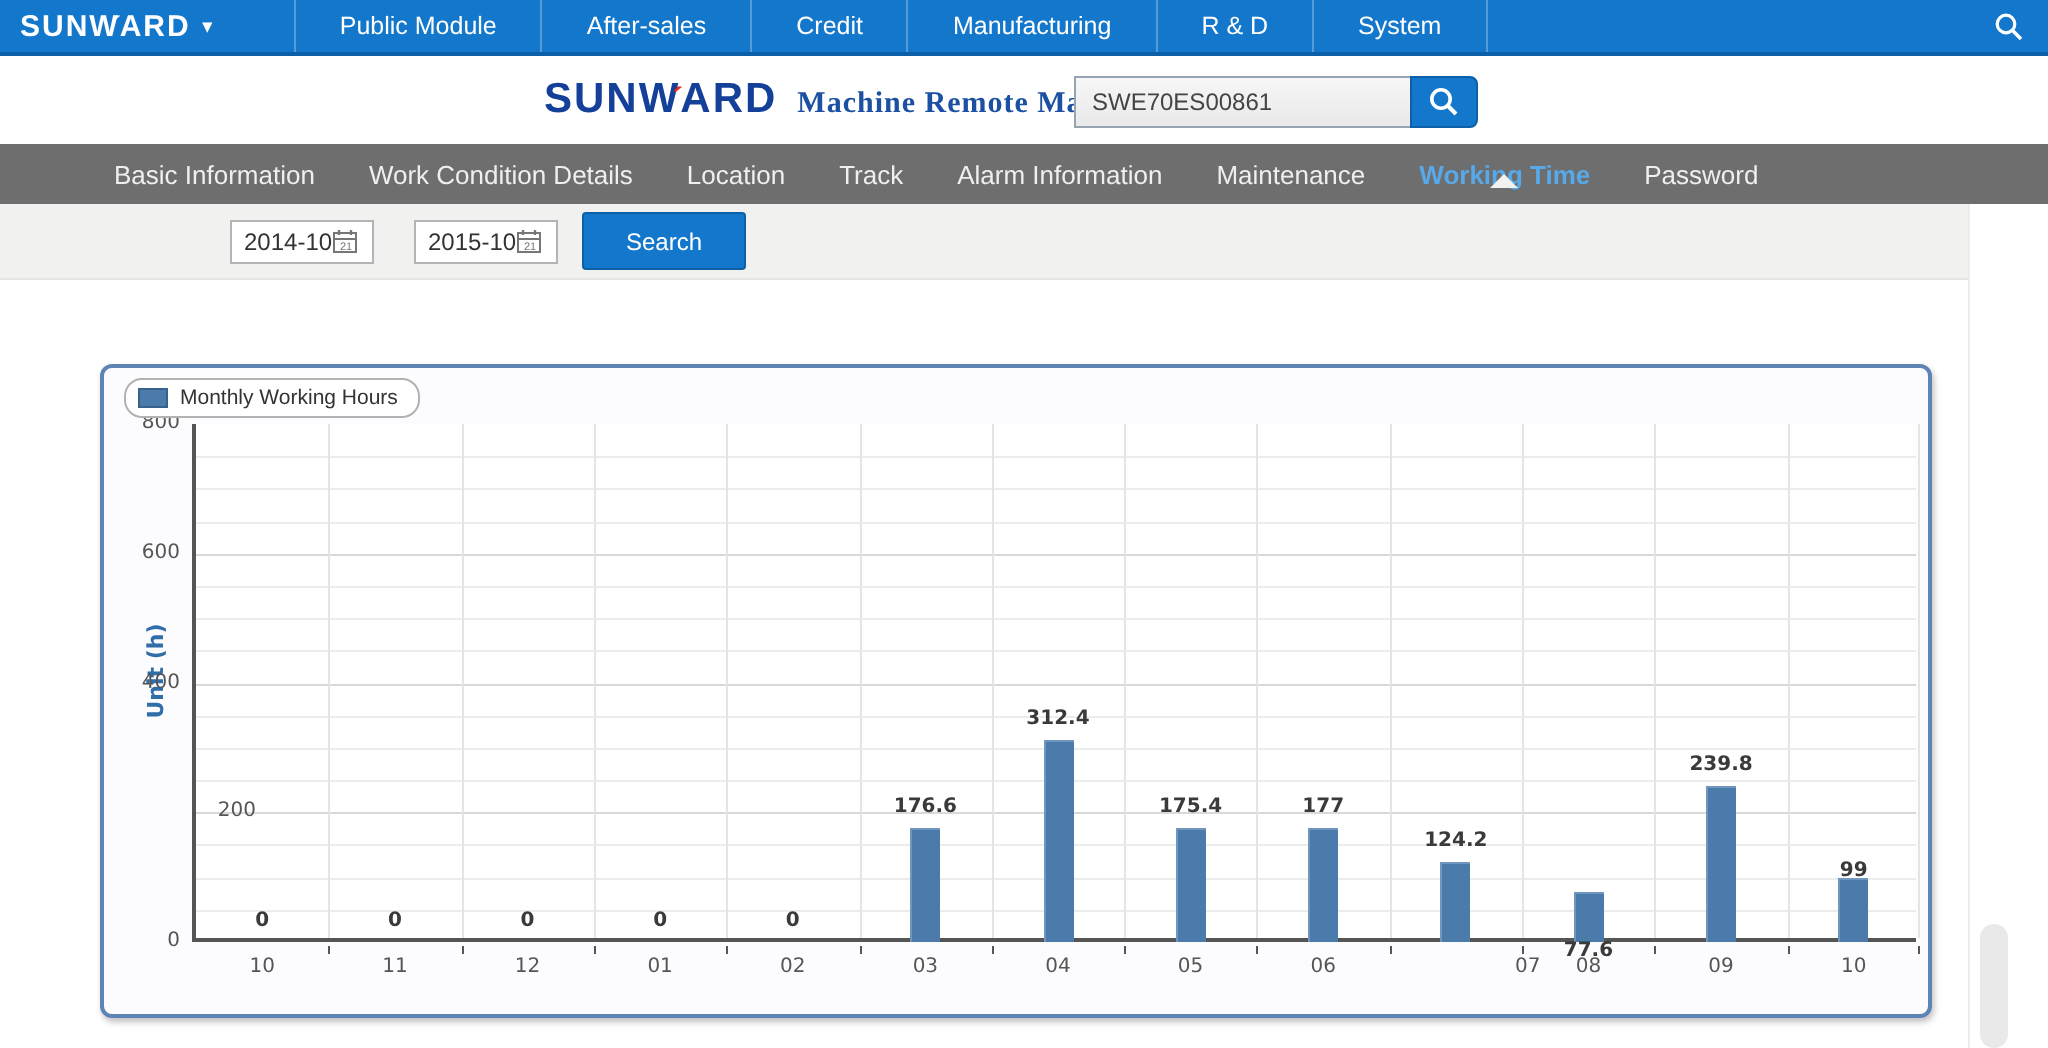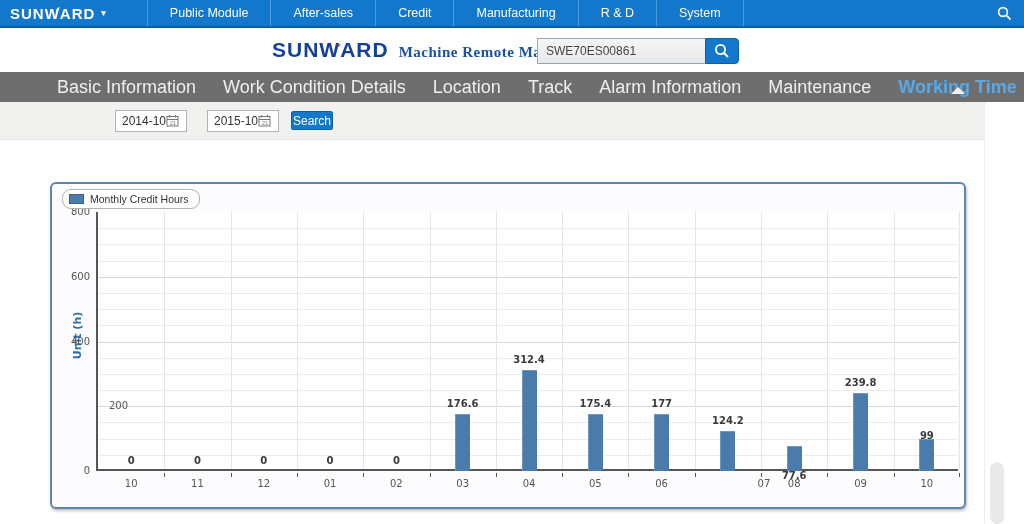--- a/index.html
+++ b/index.html
@@ -59,21 +59,21 @@
     width:34px; height:26px; background:#1377cb; border:1px solid #0d60a8;
     border-radius:0 4px 4px 0; display:flex; align-items:center; justify-content:center;
     cursor:pointer;
   }
   
   .nav {
     position:absolute; left:0; top:72px; width:1024px; height:30px; background:#6e6e6e;
     display:flex; align-items:center; padding-left:57px;
   }
   .nav-tab {
-    position:relative; color:#efefef; font-size:18px; margin-right:27px;
+    position:relative; color:#efefef; font-size:13px; margin-right:27px;
     cursor:pointer; white-space:nowrap; height:14px; display:flex; align-items:center;
   }
   .nav-tab.active { color:#58a9e9; font-weight:700; }
   .nav-tab.active::after {
     content:""; position:absolute; bottom:0; left:50%; margin-left:-7px;
     border-left:7px solid transparent; border-right:7px solid transparent;
     border-bottom:7px solid #f1f1ef;
   }
   
   .filters {
@@ -83,21 +83,21 @@
   .date-field {
     width:72px; height:22px; background:#fff; border:1px solid #b4b4b4;
     display:flex; align-items:center; margin-right:20px;
   }
   .date-field input {
     width:50px; border:none; outline:none; font-size:12px; color:#333; padding-left:6px;
     background:transparent; font-family:"Liberation Sans", sans-serif;
   }
   .cal-icon { display:flex; cursor:pointer; }
   .search-btn {
-    height:19px; padding:0 1px; background:#1377cb; color:#fff; font-size:12px;
+    height:29px; padding:0 21px; background:#1377cb; color:#fff; font-size:12px;
     border:1px solid #0d60a8; border-radius:2px; cursor:pointer;
     display:flex; align-items:center; margin-left:-8px;
   }
   .view-group { display:flex; margin-left:62px; }
   .view-btn {
     height:23px; padding:0 10px; background:#fff; border:1px solid #8f8f8f;
     font-size:12px; color:#333; margin-right:8px; cursor:pointer;
     display:flex; align-items:center; white-space:nowrap;
   }
   .view-btn.active { color:#1f78c0; font-weight:700; }
@@ -229,21 +229,21 @@
   </div>
   <div class="search-btn">Search</div>
 </div>
 
 <div class="gutter-line"></div>
 <div class="scroll-thumb"></div>
 
 <div class="panel">
   <div class="legend">
     <span class="legend-swatch"></span>
-    <span class="legend-label">Monthly Credit Hours</span>
+    <span class="legend-label">Monthly Working Hours</span>
   </div>
   <div class="ylabel-unit">Unit (h)</div>
   <div class="plot" id="plot">
       <div class="gridline-h" style="top: 242.812px;"></div>
       <div class="gridline-h" style="top: 226.625px;"></div>
       <div class="gridline-h" style="top: 210.438px;"></div>
       <div class="gridline-h major" style="top: 194.25px;"></div>
       <div class="gridline-h" style="top: 178.062px;"></div>
       <div class="gridline-h" style="top: 161.875px;"></div>
       <div class="gridline-h" style="top: 145.688px;"></div>

